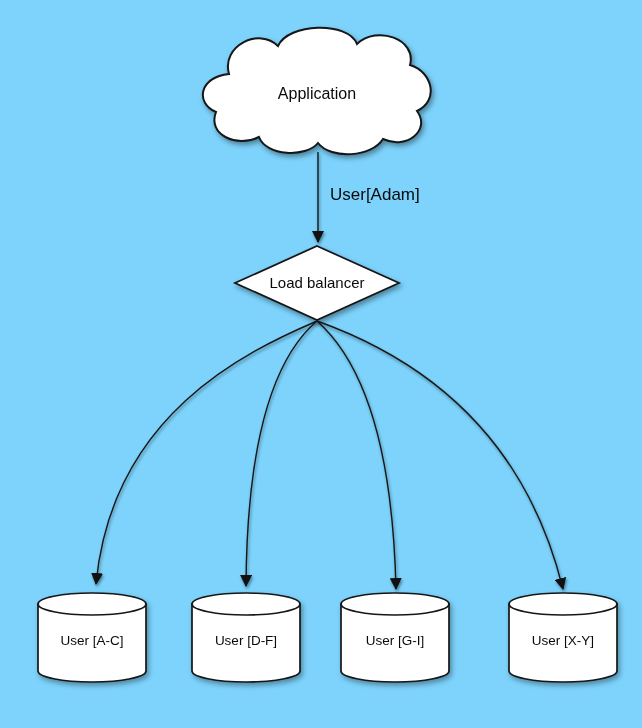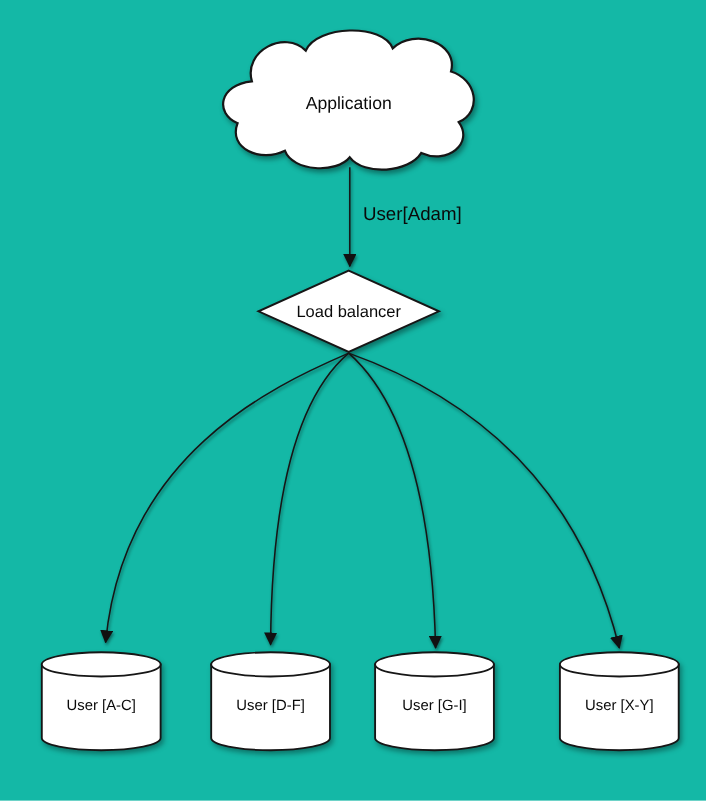--- a/index.html
+++ b/index.html
@@ -4,21 +4,21 @@
 <style>
   html, body {
     margin: 0;
     padding: 0;
     background: #ffffff;
   }
   .canvas {
     position: relative;
     width: 642px;
     height: 728px;
-    background: #14b8a6;
+    background: #7dd3fc;
     overflow: hidden;
     font-family: "Liberation Sans", sans-serif;
   }
   svg { display: block; }
   .shape {
     fill: #ffffff;
     stroke: #161616;
     stroke-width: 2;
     filter: drop-shadow(2px 3px 2.5px rgba(0,0,0,0.38));
   }

